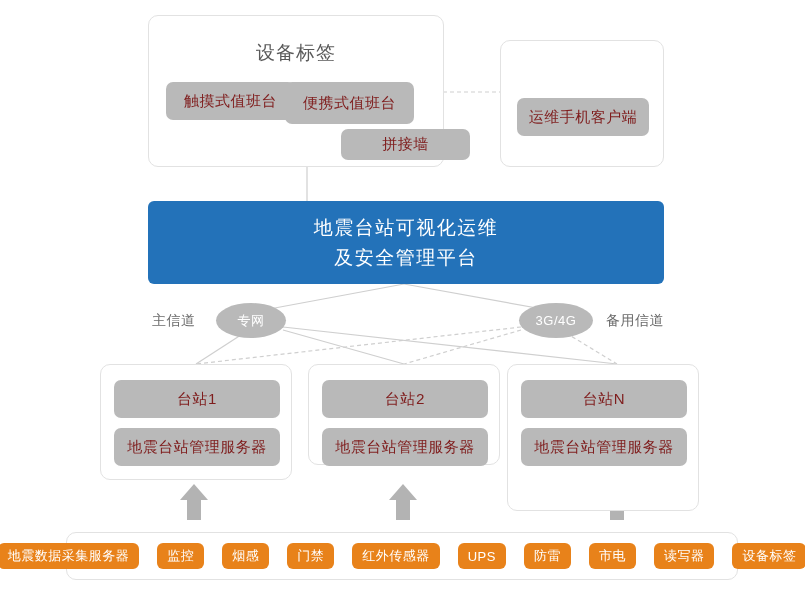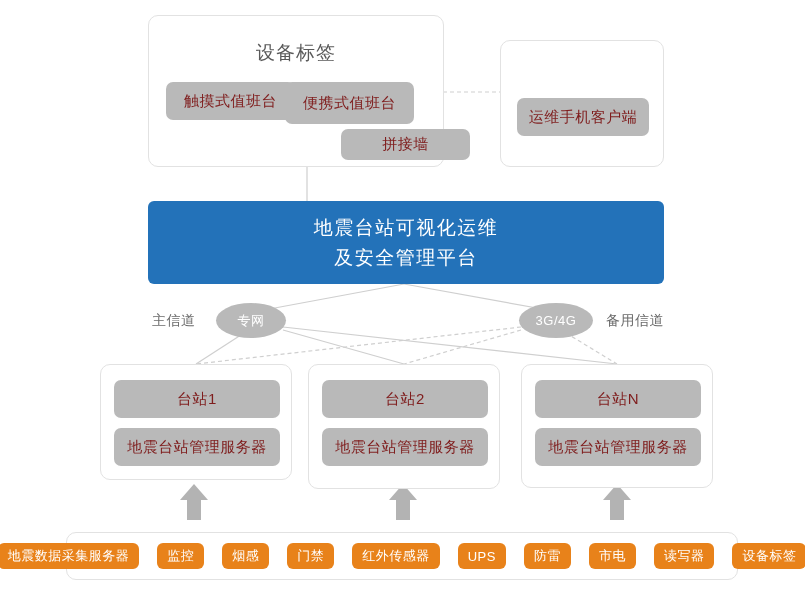--- a/index.html
+++ b/index.html
@@ -181,26 +181,26 @@
 
   <div class="ellipse" style="left:519px; top:303px; width:74px; height:35px;">3G/4G</div>
 
   <div class="chan-label" style="left:606px; top:312px;">备用信道</div>
 
   <div class="panel" style="left:100px; top:364px; width:192px; height:116px;">
     <div class="gbox" style="left:13px; top:15px; width:166px; height:38px;">台站1</div>
     <div class="gbox" style="left:13px; top:63px; width:166px; height:38px;">地震台站管理服务器</div>
   </div>
 
-  <div class="panel" style="left:308px; top:364px; width:192px; height:125px;">
+  <div class="panel" style="left:308px; top:364px; width:192px; height:101px;font-family:Liberation Mono, monospace;">
     <div class="gbox" style="left:13px; top:15px; width:166px; height:38px;">台站2</div>
     <div class="gbox" style="left:13px; top:63px; width:166px; height:38px;">地震台站管理服务器</div>
   </div>
 
-  <div class="panel" style="left:521px; top:364px; width:192px; height:124px;">
+  <div class="panel" style="left:507px; top:364px; width:192px; height:147px;">
     <div class="gbox" style="left:13px; top:15px; width:166px; height:38px;">台站N</div>
     <div class="gbox" style="left:13px; top:63px; width:166px; height:38px;">地震台站管理服务器</div>
   </div>
 
   <div class="tagbar" style="left:66px; top:532px; width:672px; height:48px;">
     <div class="tag">地震数据采集服务器</div>
     <div class="tag">监控</div>
     <div class="tag">烟感</div>
     <div class="tag">门禁</div>
     <div class="tag">红外传感器</div>

